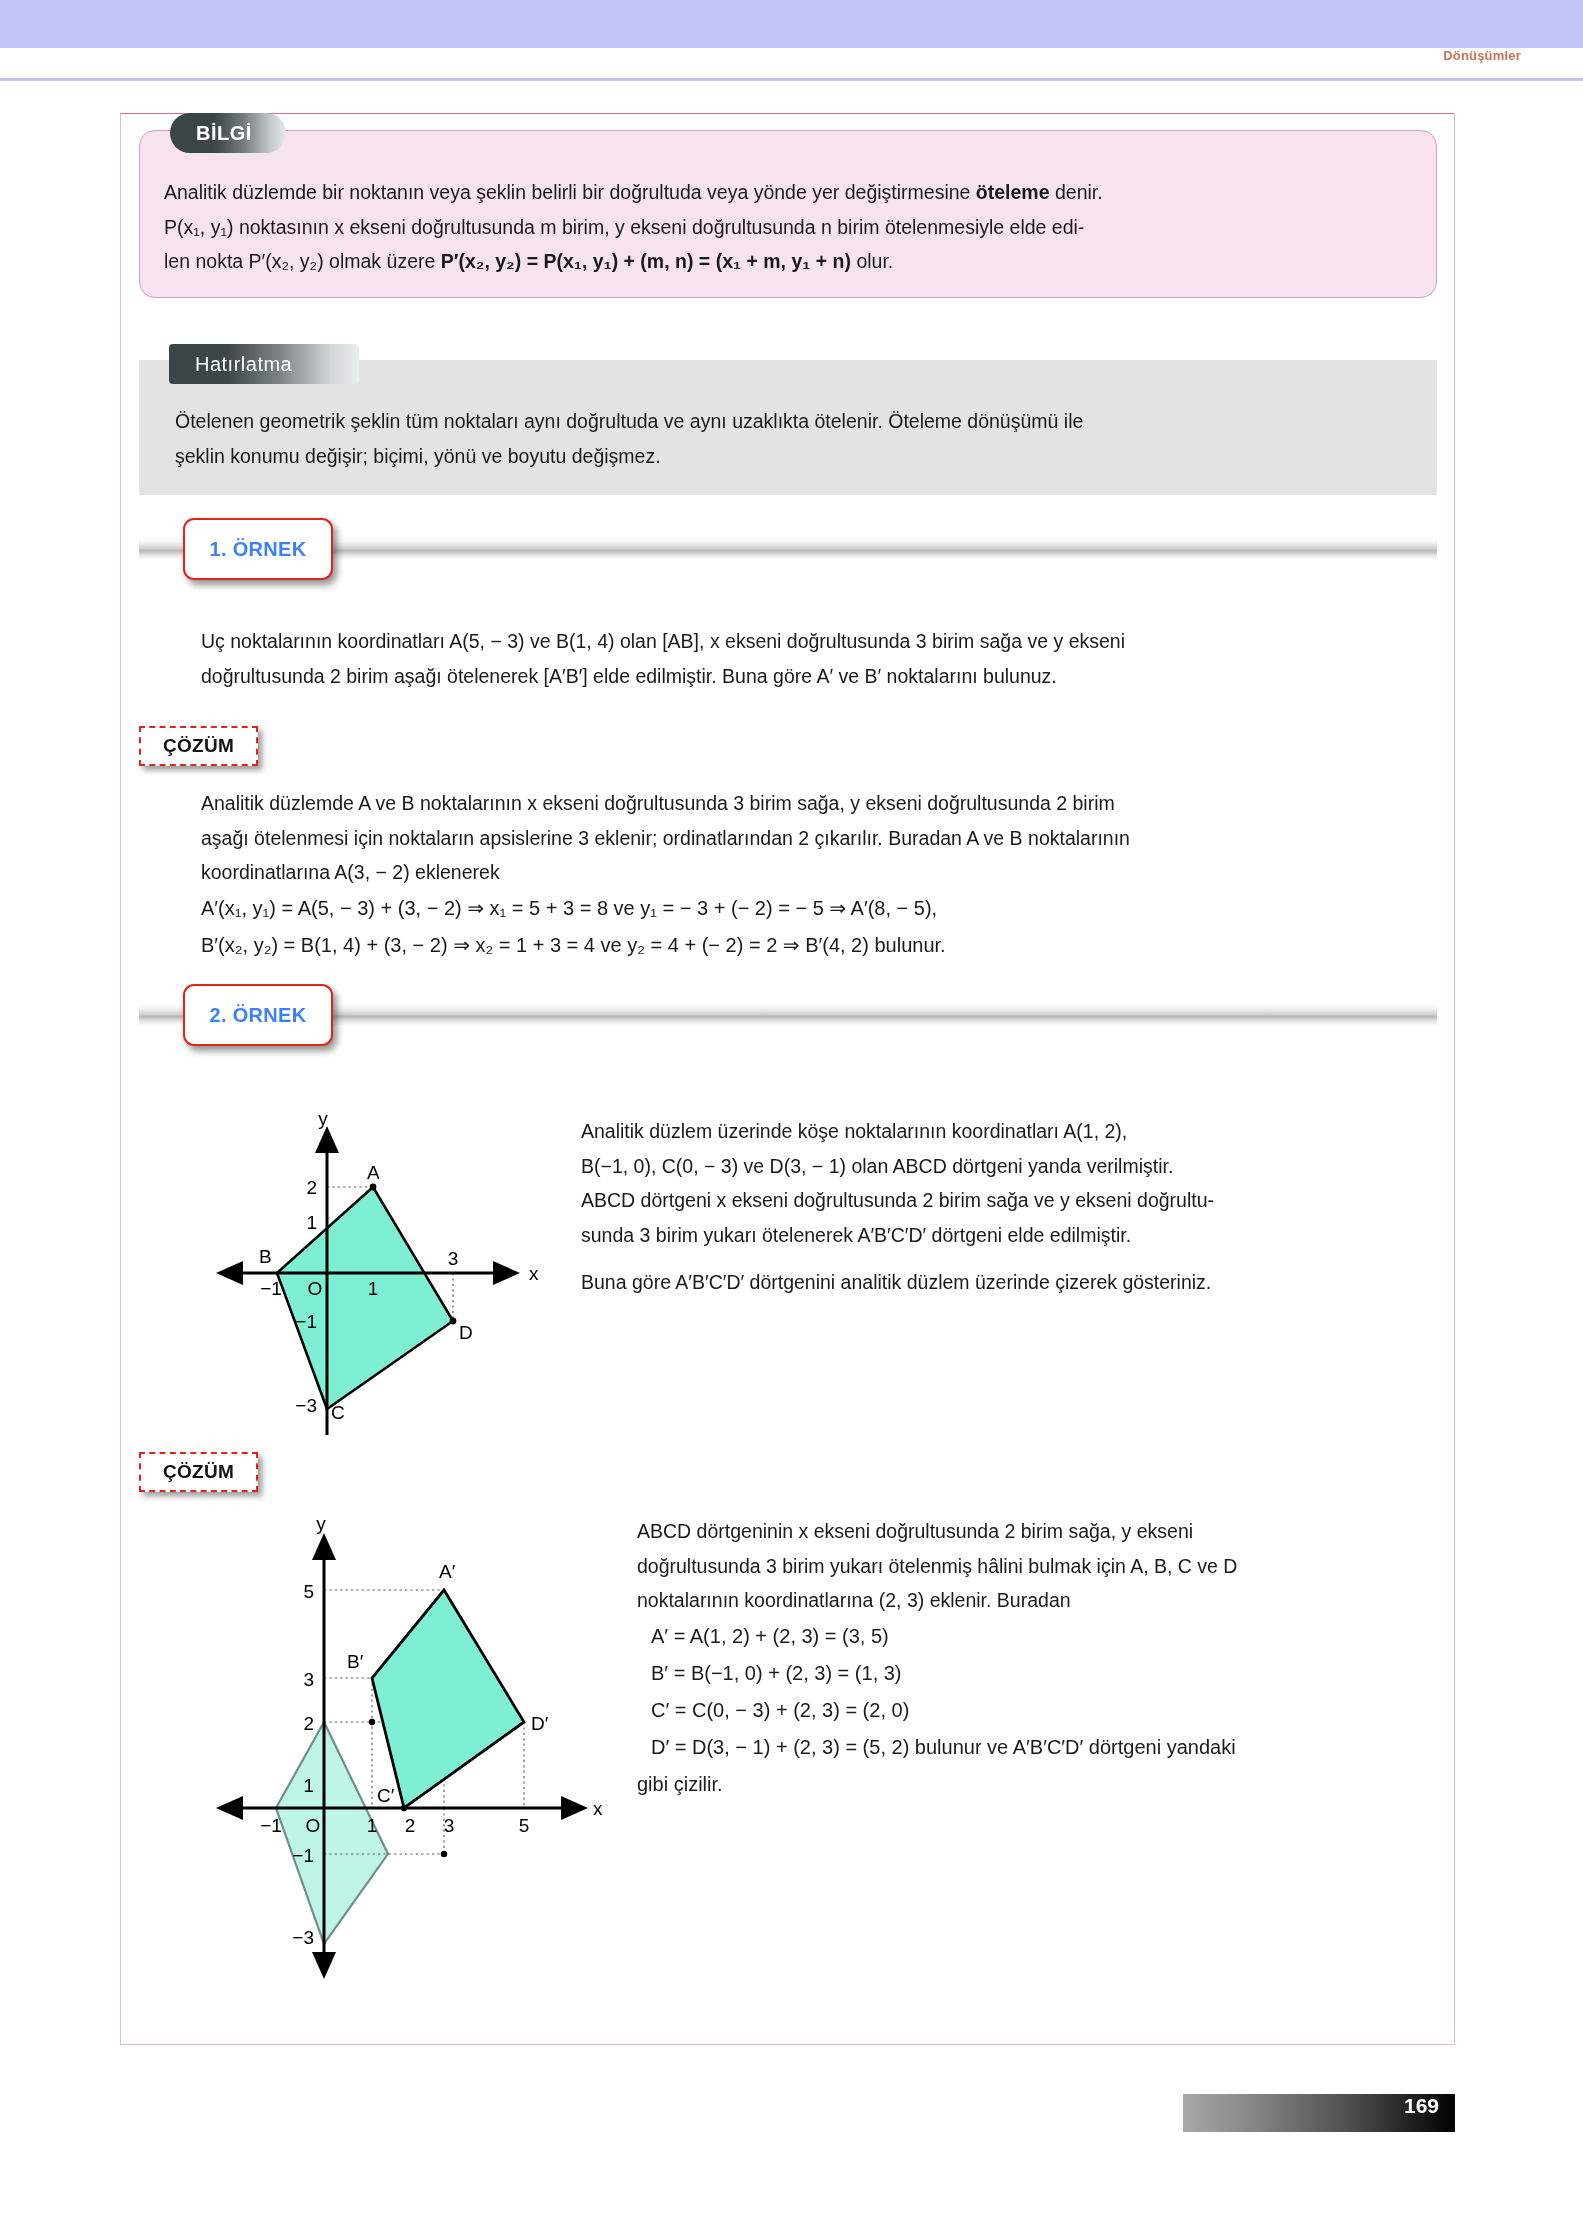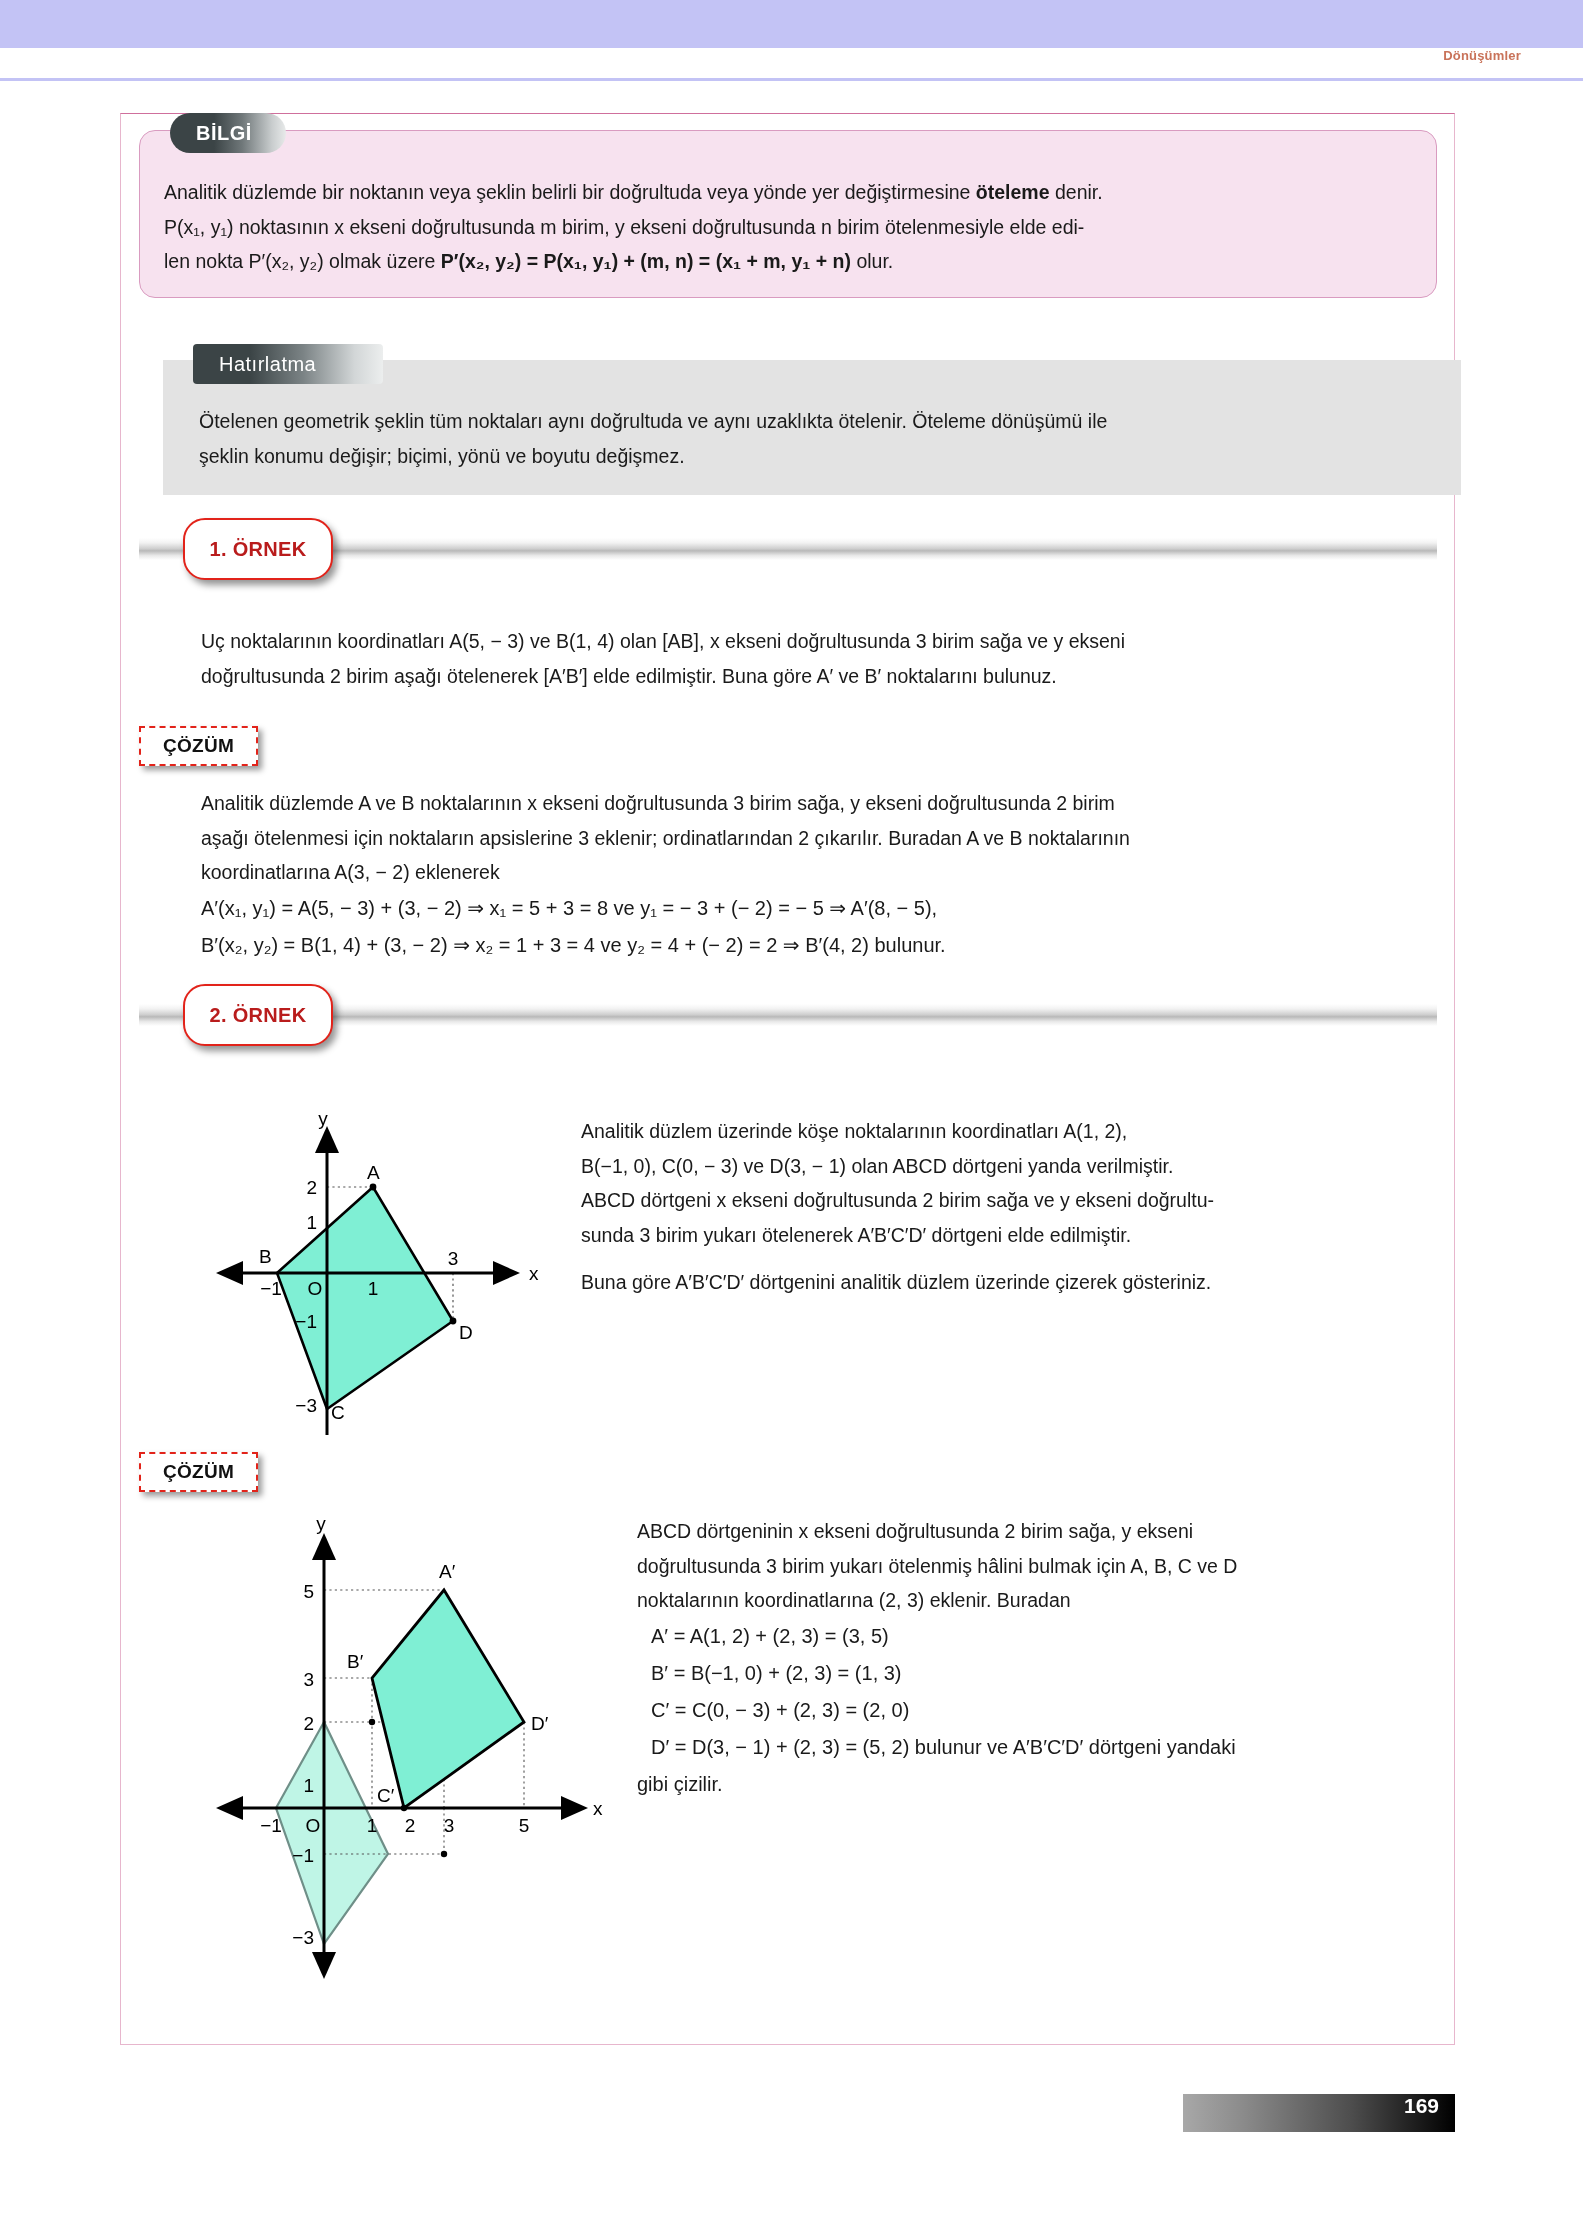--- a/index.html
+++ b/index.html
@@ -60,41 +60,40 @@
     font-size:19.5px; line-height:1.78; color:#1a1a1a;
   }
   .mathline { font-size:20px; line-height:1.85; }
 
   
   #hatirlatma-box {
     position:absolute; left:18px; top:246px;
     width:1298px; min-height:130px;
     background:#e3e3e3;
     padding:44px 24px 22px 36px;
-    margin-left:24px;
   }
   #hatirlatma-box .tag-dark {
     left:30px; top:-16px; border-radius:4px;
     background:linear-gradient(to right,#3b4446 0%,#3b4446 30%,#7b8385 58%,#d2d6d7 85%,#eceeee 100%);
     font-weight:normal; font-size:20px; min-width:190px;
   }
 
   
   .ornek-band {
     position:absolute; left:18px; width:1298px; height:22px;
     background:linear-gradient(to bottom,#ffffff 0%,#f2f2f2 22%,#cfcfcf 48%,#b9b9b9 58%,#e9e9e9 80%,#ffffff 100%);
   }
   .ornek-pill {
     position:absolute; left:62px;
     width:150px; height:62px;
     background:#fff;
     border:2.5px solid #e2231a;
-    border-radius:22px;
+    border-radius:11px;
     display:flex; align-items:center; justify-content:center;
-    color:#b91c1c; font-weight:bold; font-size:20px;
+    color:#3b82f6; font-weight:bold; font-size:20px;
     box-shadow:4px 5px 7px rgba(0,0,0,.42);
     letter-spacing:.3px;
   }
 
   
   .cozum-tag {
     position:absolute; left:18px;
     padding:7px 22px;
     background:#fff;
     border:2px dashed #e2231a;

